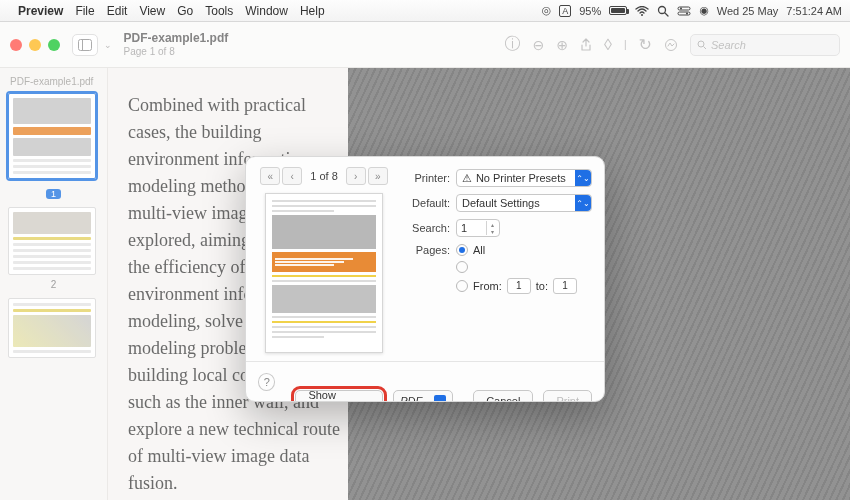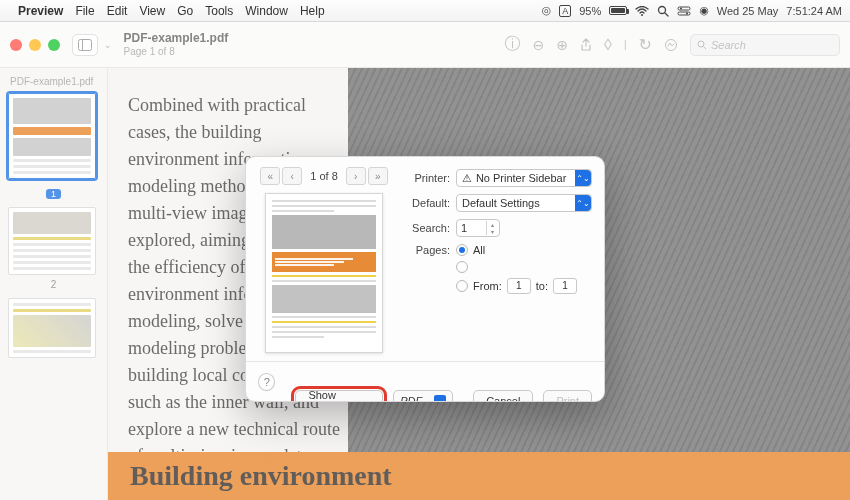--- a/index.html
+++ b/index.html
@@ -219,23 +219,20 @@
         <div class="photo2" style="height:32px;background:linear-gradient(45deg,#e8e4a8,#ccc)"></div>
         <div class="bar"></div>
       </div>
     </div>
 
     <div class="content">
       <div class="text-col">Combined with practical cases, the building environment information modeling method based on multi-view image is explored, aiming to improve the efficiency of building environment information modeling, solve the modeling problems of building local components such as the inner wall, and explore a new technical route of multi-view image data fusion.</div>
       <div class="photo-col">
           <div class="arch"></div>
         </div>
-      <div class="band">
-        <span class="band-title">Building environment</span>
-      </div>
     </div>
   </div>
 
   <div class="dim"></div>
 
   <div class="dialog">
     <div class="dlg-body">
       <div class="dlg-left">
         <div class="pager">
           <div class="pg-btn">«</div>
@@ -263,21 +260,21 @@
             <div class="pv-line"></div>
             <div class="pv-line" style="width:50%"></div>
         </div>
       </div>
 
       <div class="dlg-right">
         <div class="frow">
           <span class="flabel">Printer:</span>
           <div class="select">
             <span class="warn">⚠</span>
-            <span>No Printer Sidebar</span>
+            <span>No Printer Presets</span>
             <span class="arrow">⌃⌄</span>
           </div>
         </div>
         <div class="frow">
           <span class="flabel">Default:</span>
           <div class="select">
             <span>Default Settings</span>
             <span class="arrow">⌃⌄</span>
           </div>
         </div>

